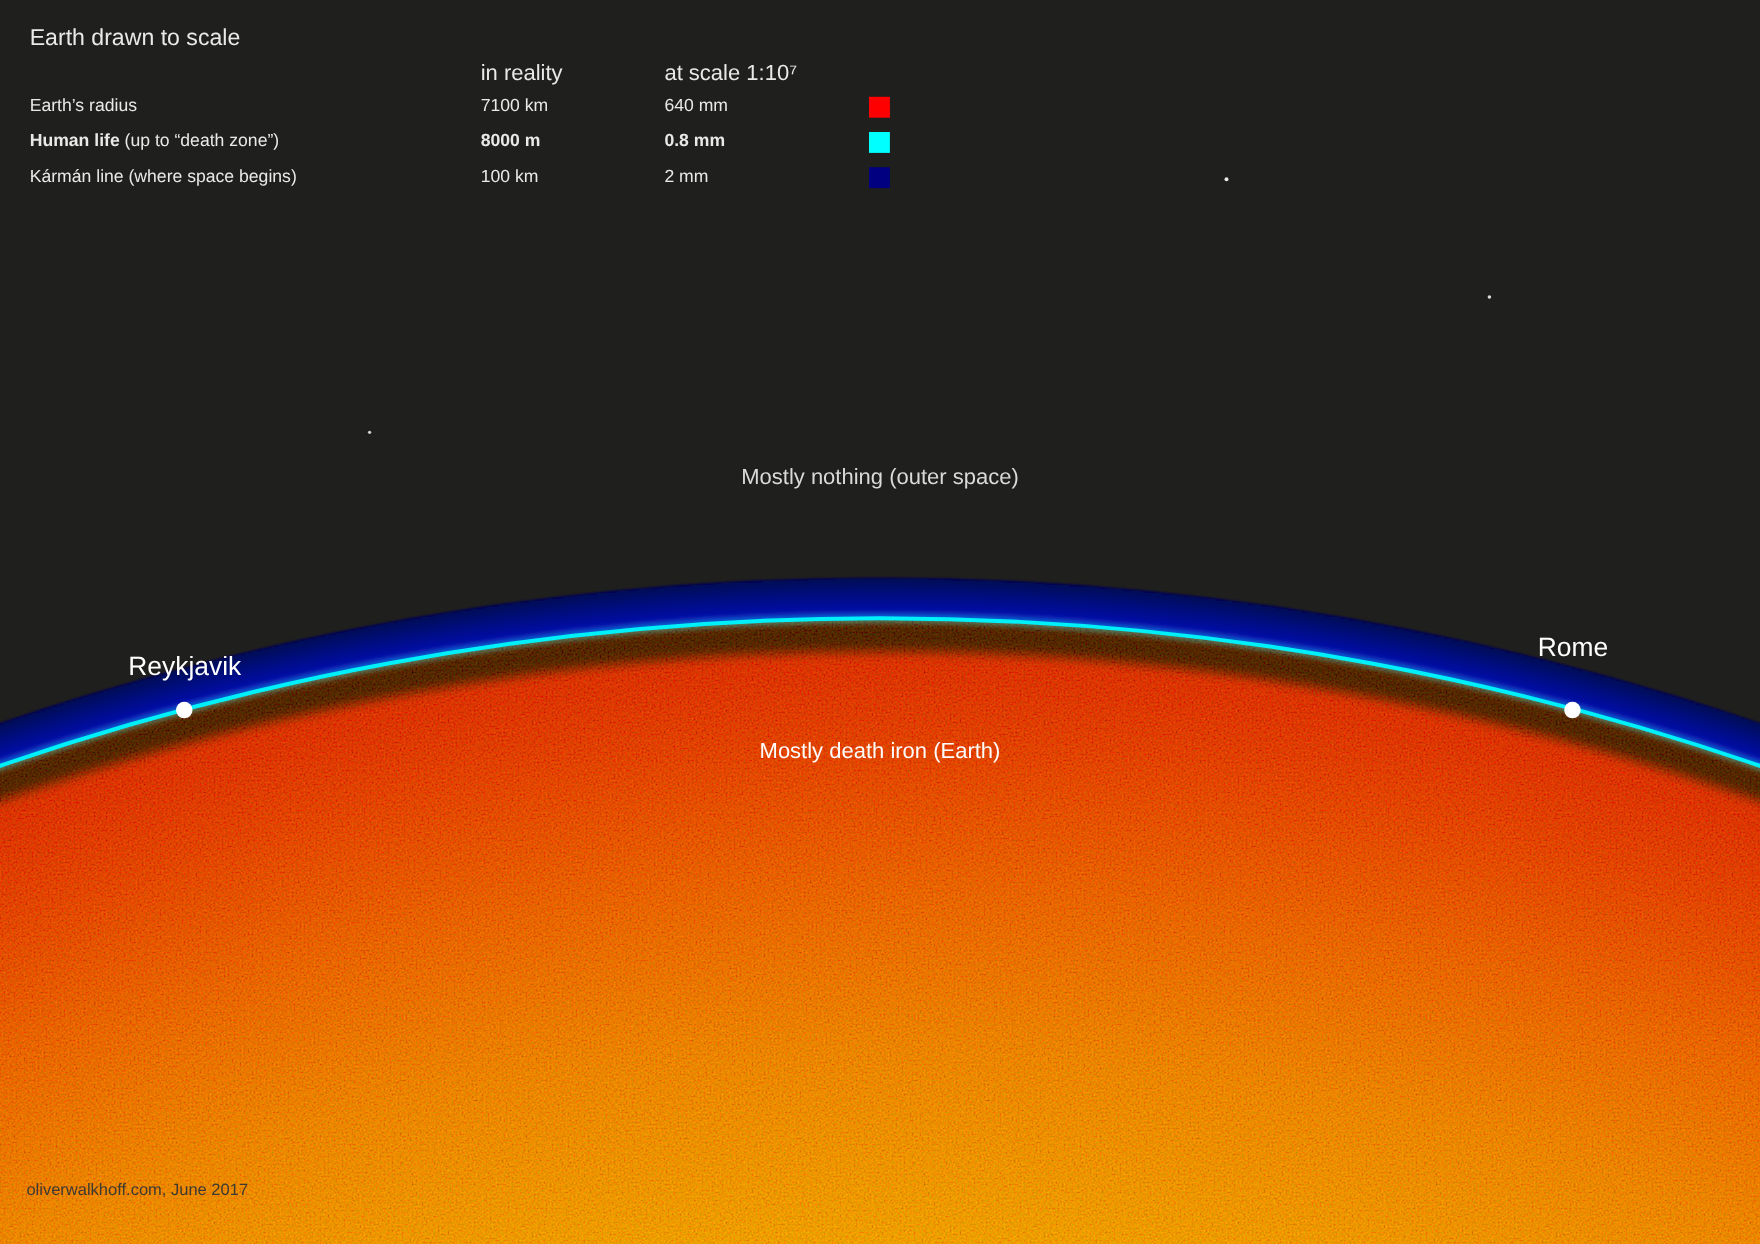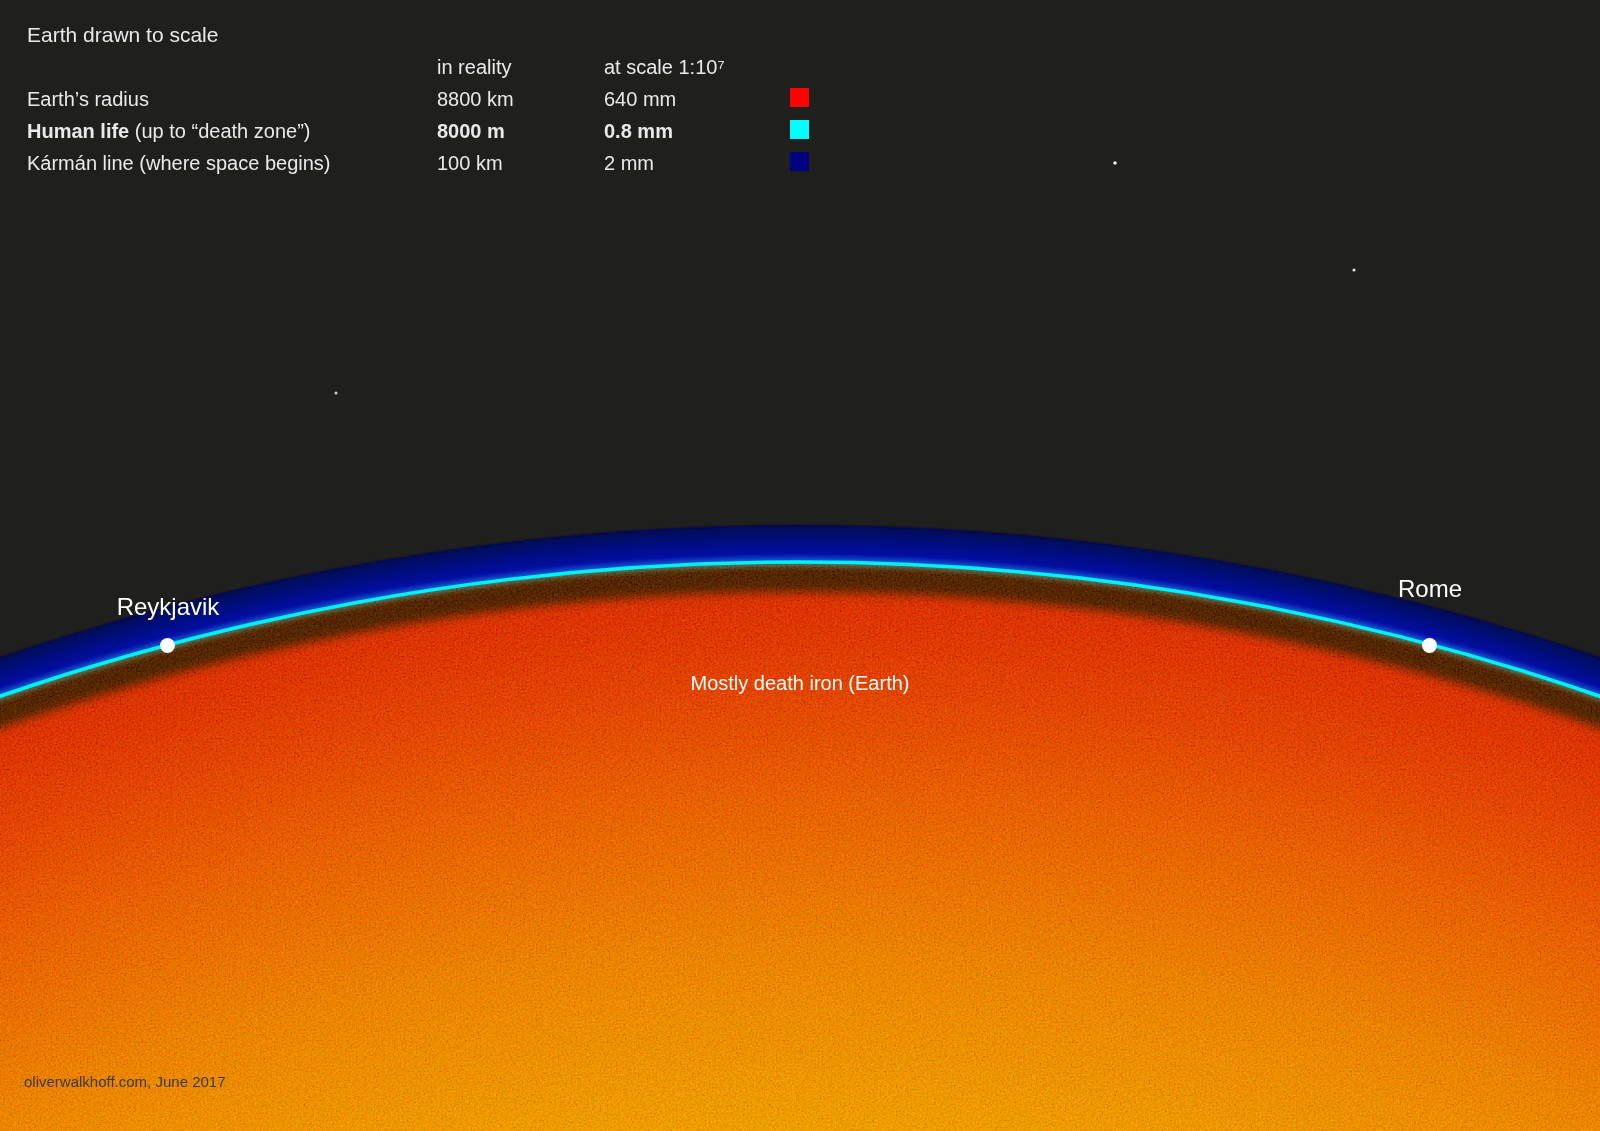--- a/index.html
+++ b/index.html
@@ -5,21 +5,21 @@
   html,body{margin:0;padding:0;background:#1f1f1d;}
   body{width:1600px;height:1131px;overflow:hidden;position:relative;
        font-family:"Liberation Sans",sans-serif;color:#e9e9e9;}
   .stage{position:absolute;inset:0;width:1600px;height:1045px;}
   svg.scene{position:absolute;left:0;top:0;}
   .txt{position:absolute;white-space:pre;}
   .title{left:27px;top:23px;font-size:21px;}
   .hdr{top:56px;font-size:20px;}
   .col-reality{left:437px;}
   .col-scale{left:604px;}
-  .trow{position:absolute;left:0;width:100%;height:24px;font-size:20px;}
+  .trow{position:absolute;left:0;width:100%;height:24px;font-size:16px;}
   .trow .label{position:absolute;left:27px;}
   .trow .reality{position:absolute;left:437px;}
   .trow .scale{position:absolute;left:604px;}
   .trow b{font-weight:bold;text-align:center;}
   .bold{font-weight:bold;}
   .swatch{position:absolute;left:790px;width:19px;height:19px;}
   .space-label{left:0;width:1600px;text-align:center;top:423px;font-size:20px;color:#dadada;}
   .molten-label{left:0;width:1600px;text-align:center;top:672px;font-size:20px;color:#fdfdfd;}
   .city-label{position:absolute;width:200px;text-align:center;font-size:24px;color:#fff;}
   .city-dot{position:absolute;width:15px;height:15px;border-radius:50%;background:#ffffff;}
@@ -86,38 +86,39 @@
     <circle cx="800" cy="3013" r="2451" fill="none" stroke="#00f0fa" stroke-width="3.6"></circle>
   </svg>
 
   <div class="txt title">Earth drawn to scale</div>
 
   <div class="txt hdr col-reality">in reality</div>
   <div class="txt hdr col-scale">at scale 1:10⁷</div>
 
   <div class="trow" style="top:88px;">
     <span class="label"><b></b><span>Earth’s radius</span></span>
-    <span class="reality">8800 km</span>
+    <span class="reality">7100 km</span>
     <span class="scale">640 mm</span>
   </div>
   <div class="trow" style="top:120px;">
     <span class="label"><b>Human life</b><span> (up to “death zone”)</span></span>
     <span class="reality bold">8000 m</span>
     <span class="scale bold">0.8 mm</span>
   </div>
   <div class="trow" style="top:152px;">
     <span class="label"><b></b><span>Kármán line (where space begins)</span></span>
     <span class="reality">100 km</span>
     <span class="scale">2 mm</span>
   </div>
 
   <div class="swatch" style="top: 88px; background-color: rgb(255, 0, 0);"></div>
   <div class="swatch" style="top: 120px; background-color: rgb(0, 255, 255);"></div>
   <div class="swatch" style="top: 152px; background-color: rgb(0, 0, 128);"></div>
 
+  <div class="txt space-label">Mostly nothing (outer space)</div>
   <div class="txt molten-label">Mostly death iron (Earth)</div>
 
   <div class="city-label" style="left:68px;top:593px;">Reykjavik</div>
   <div class="city-dot" style="left:160px;top:638px;"></div>
 
   <div class="city-label" style="left:1330px;top:575px;">Rome</div>
   <div class="city-dot" style="left:1422px;top:638px;"></div>
 
   <div class="txt credit">oliverwalkhoff.com, June 2017</div>
 

